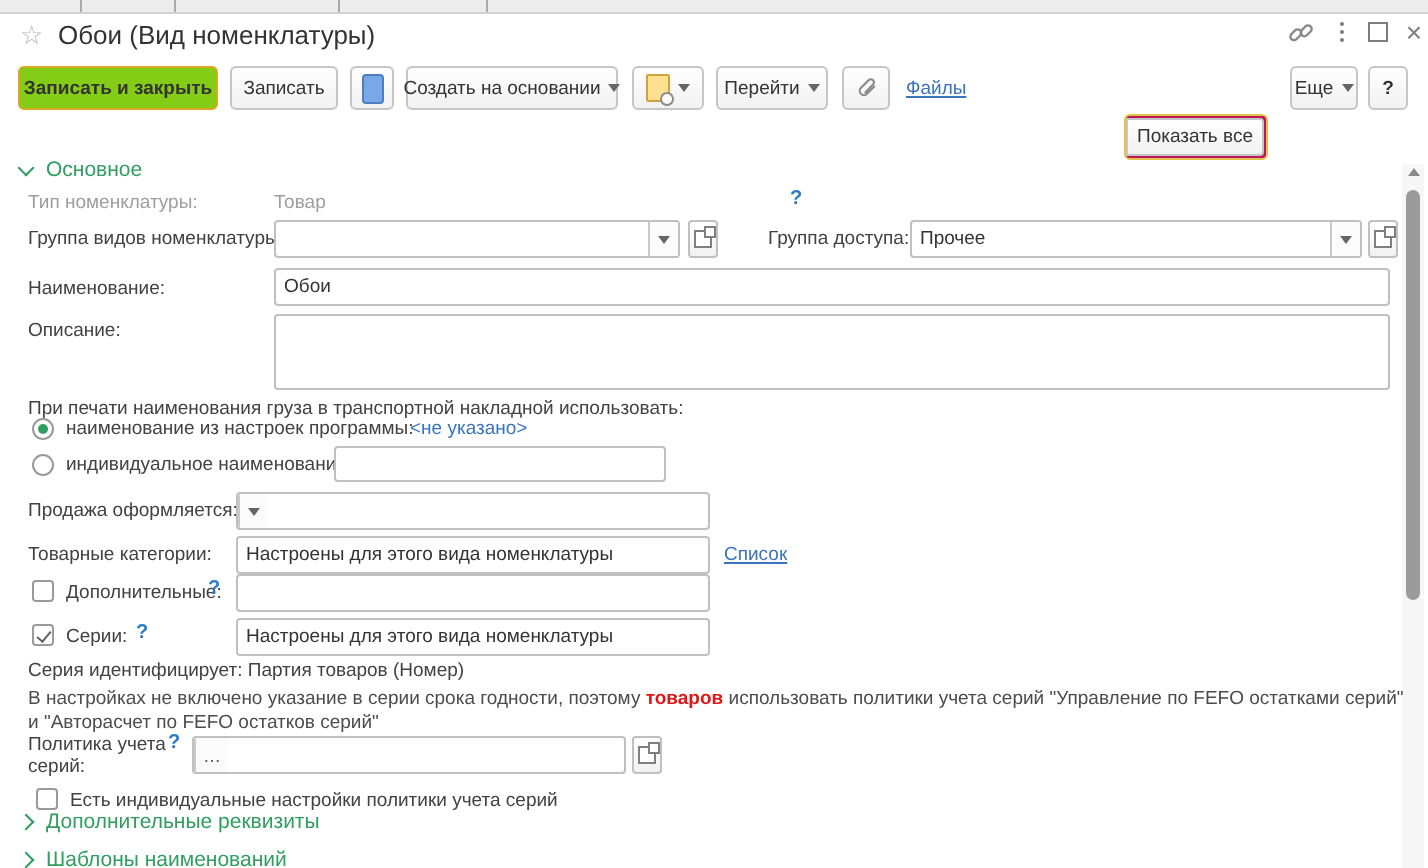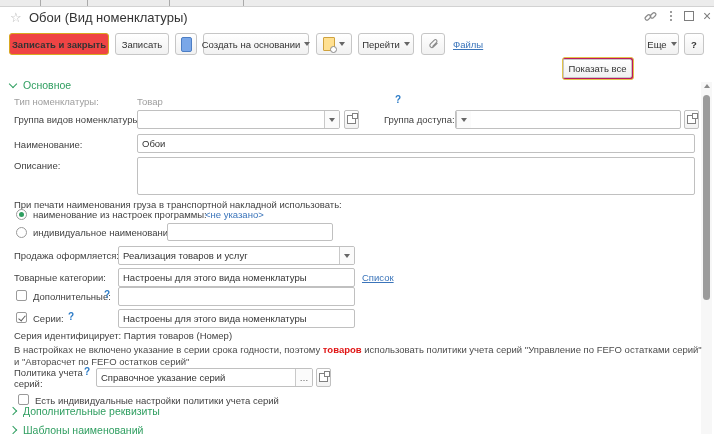--- a/index.html
+++ b/index.html
@@ -14,21 +14,21 @@
   .wtitle{font-size:13px;color:#333;white-space:nowrap;}
   .winctl{display:flex;align-items:center;justify-content:center;width:16px;height:16px;}
   .vdots{display:flex;flex-direction:column;gap:2px;align-items:center;}
   .vdots i{width:2px;height:2px;background:#7d7d7d;border-radius:50%;}
   .maxbox{width:8px;height:8px;border:1px solid #7d7d7d;}
   .xchar{font-size:14px;color:#7d7d7d;line-height:12px;}
   
   .btn{position:absolute;box-sizing:border-box;height:22px;border:1px solid #c6c6c6;border-radius:3px;
        background:linear-gradient(#ffffff,#f1f1f1);font-size:9.5px;color:#333;display:flex;
        align-items:center;justify-content:center;gap:4px;padding:0 7px;white-space:nowrap;}
-  .btn.primary{background:#ef4444;border-color:#d8a920;font-weight:bold;text-align:center;}
+  .btn.primary{background:#84cc16;border-color:#d8a920;font-weight:bold;text-align:center;}
   .tri{width:0;height:0;border-left:3.5px solid transparent;border-right:3.5px solid transparent;border-top:4px solid #666;}
   .qbtn{font-weight:bold;}
   .grp{position:absolute;box-sizing:border-box;border:1px solid #e3c34a;border-radius:3px;padding:1px;display:flex;background:#be185d;}
   .grp .gbtn{position:static;height:19px;border-radius:0;}
   .grp .gbtn:first-child{border-radius:2px 0 0 2px;}
   .grp .gbtn:last-child{border-radius:0 2px 2px 0;margin-left:-1px;}
   .green{color:#2f9e60;}
   
   .lb{position:absolute;font-size:9.5px;color:#424242;white-space:nowrap;}
   .lb.dis{color:#9e9e9e;}
@@ -166,20 +166,21 @@
   <span class="dd">
       <span class="tri"></span>
     </span>
 </div>
 <div class="sqbtn" style="left:344px;top:110px">
   <span class="osq"></span>
 </div>
 
 <span class="lb" style="left:384px;top:114px">Группа доступа:</span>
 <div class="fld" style="left:455px;top:110px;width:226px">
+  <span class="cval">Прочее</span>
   <span class="dd">
       <span class="tri"></span>
     </span>
 </div>
 <div class="sqbtn" style="left:684px;top:110px">
   <span class="osq"></span>
 </div>
 
 <span class="lb" style="left:14px;top:139px">Наименование:</span>
 <div class="fld" style="left:137px;top:134px;width:558px">
@@ -196,21 +197,20 @@
 <span class="lb lnk" style="left:205px;top:209px">&lt;не указано&gt;</span>
 
 <span class="radio" style="left:16px;top:227px"></span>
 <span class="lb" style="left:33px;top:227px">индивидуальное наименование:</span>
 <div class="fld" style="left:167px;top:223px;width:166px;height:18px">
   <span class="cval"></span>
 </div>
 
 <span class="lb" style="left:14px;top:250px">Продажа оформляется:</span>
 <div class="fld" style="left:118px;top:246px;width:237px">
-  <span class="cval">Реализация товаров и услуг</span>
   <span class="dd">
       <span class="tri"></span>
     </span>
 </div>
 
 <span class="lb" style="left:14px;top:272px">Товарные категории:</span>
 <div class="fld" style="left:118px;top:268px;width:237px">
   <span class="cval">Настроены для этого вида номенклатуры</span>
 </div>
 <span class="lb lnk und" style="left:362px;top:272px">Список</span>
@@ -235,21 +235,20 @@
   <span>(Номер)</span>
 </span>
 
 <div class="warn" style="left:14px;top:344px;width:694px">
   <span>В настройках не включено указание в серии срока годности, поэтому </span><b>товаров</b><span> использовать политики учета серий "Управление по FEFO остатками серий" и "Авторасчет по FEFO остатков серий"</span>
 </div>
 
 <span class="lb" style="left:14px;top:367px;width:70px;white-space:normal;line-height:11px">Политика учета серий:</span>
 <span class="help" style="left:84px;top:366px">?</span>
 <div class="fld" style="left:96px;top:368px;width:217px">
-  <span class="cval">Справочное указание серий</span>
   <span class="dots">…</span>
 </div>
 <div class="sqbtn" style="left:316px;top:368px">
   <span class="osq"></span>
 </div>
 
 <span class="cb" style="left:18px;top:394px"></span>
 <span class="lb" style="left:35px;top:395px">Есть индивидуальные настройки политики учета серий</span>
 
 <div class="sect" style="left:10px;top:405px">

